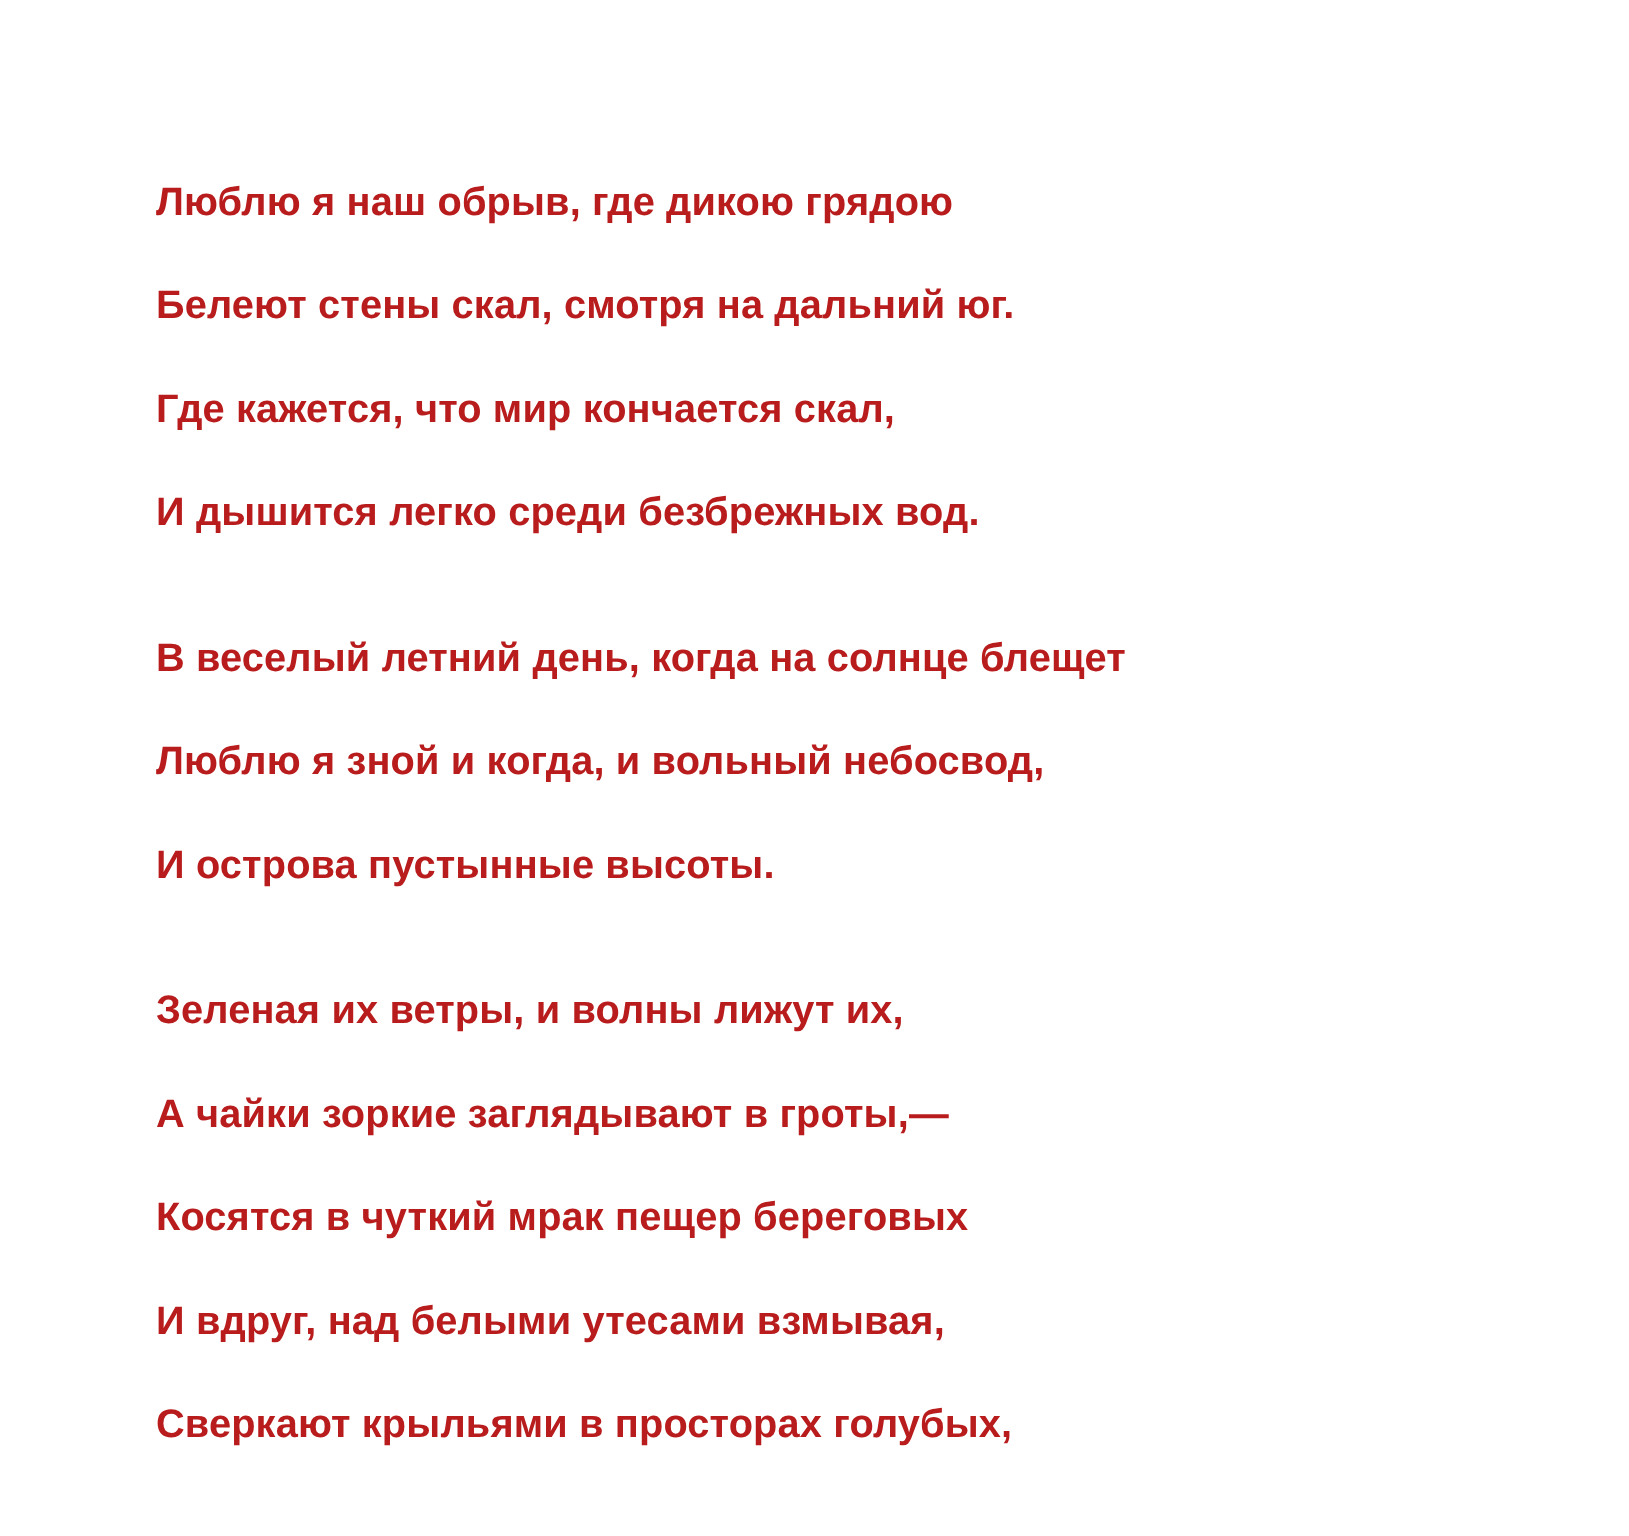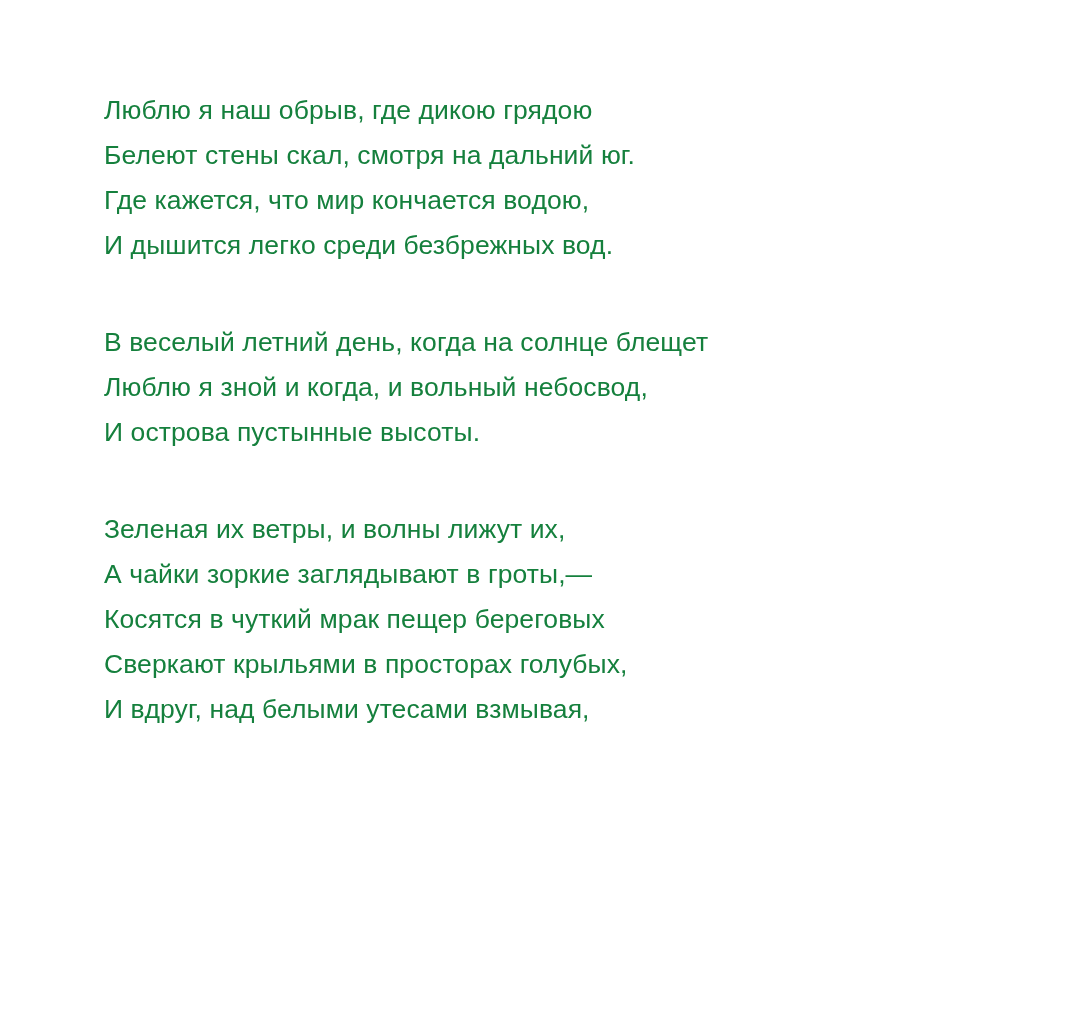--- a/index.html
+++ b/index.html
@@ -26,48 +26,49 @@
     display: block;
   }
   .stanza {
     margin: 0 0 52px 0;
   }
   .stanza:last-child {
     margin-bottom: 0;
   }
   .line {
     font-size: 26.5px;
-    font-weight: normal;
+    font-weight: bold;
     line-height: 45px;
     letter-spacing: 0.1px;
     white-space: pre;
-    color: #15803d;
+    color: #b91c1c;
+    margin-top: 24px;
   }
 </style>
 </head>
 <body>
 
 <div class="page">
   <div class="poem">
 
     <div class="stanza">
       <div class="line">Люблю я наш обрыв, где дикою грядою</div>
       <div class="line">Белеют стены скал, смотря на дальний юг.</div>
-      <div class="line">Где кажется, что мир кончается водою,</div>
+      <div class="line">Где кажется, что мир кончается скал,</div>
       <div class="line">И дышится легко среди безбрежных вод.</div>
     </div>
 
     <div class="stanza">
       <div class="line">В веселый летний день, когда на солнце блещет</div>
       <div class="line">Люблю я зной и когда, и вольный небосвод,</div>
       <div class="line">И острова пустынные высоты.</div>
     </div>
 
     <div class="stanza">
       <div class="line">Зеленая их ветры, и волны лижут их,</div>
       <div class="line">А чайки зоркие заглядывают в гроты,—</div>
       <div class="line">Косятся в чуткий мрак пещер береговых</div>
+      <div class="line">И вдруг, над белыми утесами взмывая,</div>
       <div class="line">Сверкают крыльями в просторах голубых,</div>
-      <div class="line">И вдруг, над белыми утесами взмывая,</div>
     </div>
 
   </div>
 </div>
 
 </body></html>

